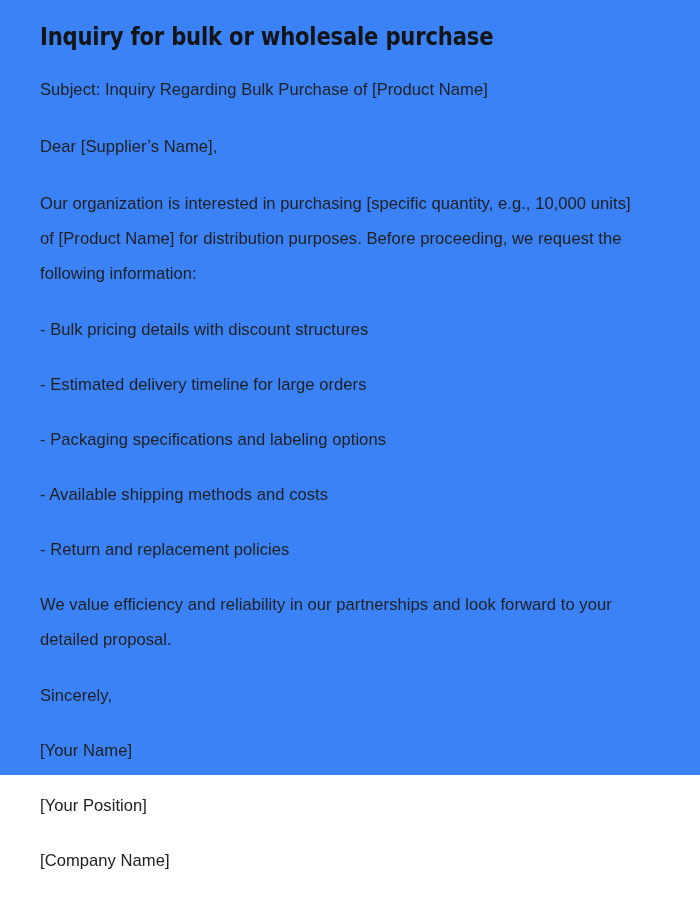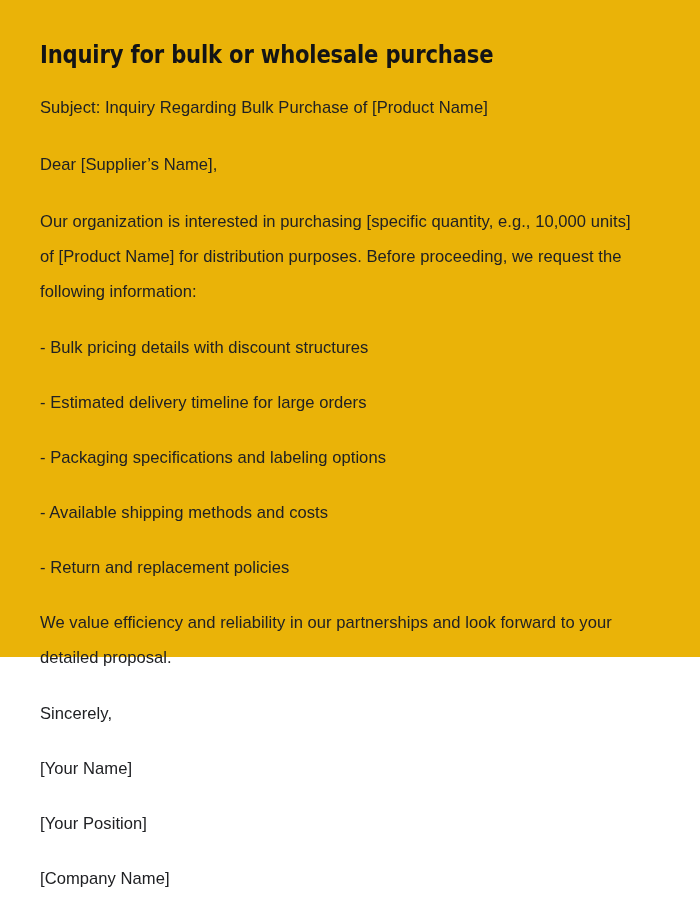--- a/index.html
+++ b/index.html
@@ -12,23 +12,23 @@
     height: 917px;
     font-family: "Liberation Sans", "DejaVu Sans", sans-serif;
     color: #202124;
     -webkit-font-smoothing: antialiased;
     overflow: hidden;
   }
 
   .doc {
     box-sizing: border-box;
     width: 700px;
-    height: 657px;
-    padding: 40px 40px 0 40px;
-    background: #eab308;
+    height: 775px;
+    padding: 22px 40px 0 40px;
+    background: #3b82f6;
   }
 
   .doc-title {
     margin: 0 0 20px 0;
     font-size: 25px;
     line-height: 30px;
     font-weight: 700;
     letter-spacing: -0.2px;
     color: #131416;
     font-family: "Liberation Sans Narrow", "DejaVu Sans Condensed", "Liberation Sans", sans-serif;

